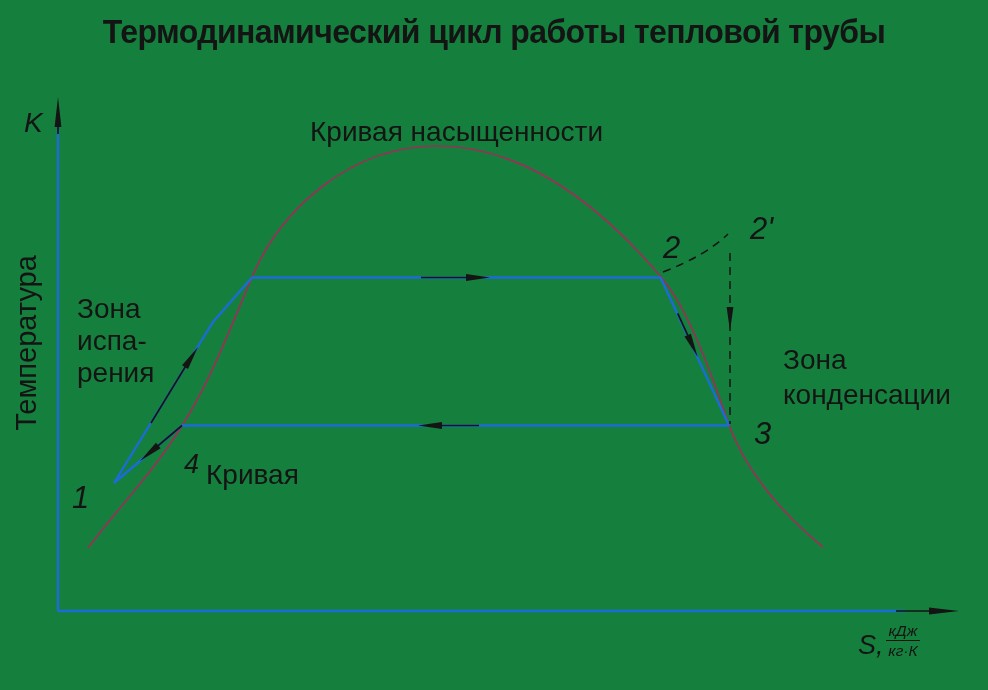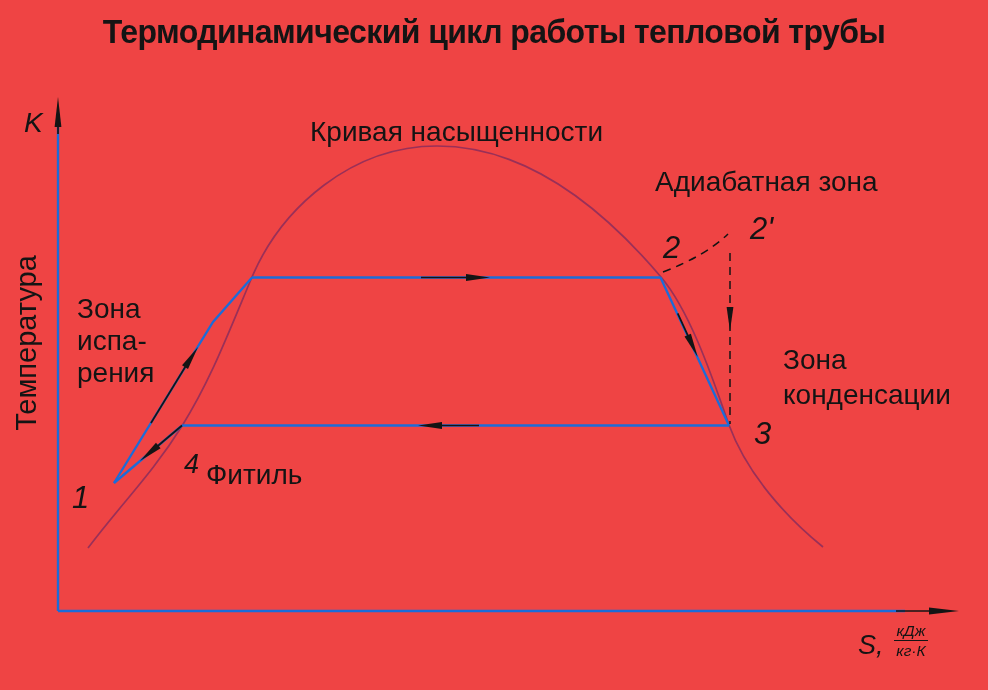--- a/index.html
+++ b/index.html
@@ -1,18 +1,18 @@
 <!DOCTYPE html>
 <html><head>
 <meta charset="utf-8">
 <style>
   html,body { margin:0; padding:0; background:#ffffff; }
   body { width:988px; height:690px; overflow:hidden; }
   .stage {
-    position:relative; width:988px; height:690px; background:#ef4444;
+    position:relative; width:988px; height:690px; background:#15803d;
     font-family:"Liberation Sans", sans-serif; color:#141414;
   }
   .title {
     position:absolute; left:0; right:0; top:13px; text-align:center;
     font-size:33px; font-weight:bold; letter-spacing:-0.6px;
     transform:scaleX(0.97);
   }
   svg.plot { position:absolute; left:0; top:0; }
   .lbl { position:absolute; font-size:28px; line-height:32px; white-space:pre-line; }
   .lbl.cond { line-height:35px; }
@@ -25,21 +25,21 @@
   }
   .xlabel {
     position:absolute; left:300px; top:629px; width:380px;
     text-align:center; font-size:29px;
   }
   .xunits {
     position:absolute; left:858px; top:622px;
     display:flex; align-items:flex-end; font-style:italic;
   }
   .xunits .sym { font-size:27px; line-height:27px; }
-  .xunits .frac { display:flex; flex-direction:column; align-items:center; margin-left:10px; font-size:15.5px; line-height:17px; }
+  .xunits .frac { display:flex; flex-direction:column; align-items:center; margin-left:2px; font-size:15.5px; line-height:17px; }
   .xunits .num { border-bottom:1.5px solid #141414; padding:0 3px 1px 3px; }
   .xunits .den { padding-top:1px; }
   .arrowhead { fill:#141414; stroke:none; }
   .tail { stroke:#141414; stroke-width:1.7; }
   .dashed { stroke:#141414; stroke-width:1.5; fill:none; stroke-dasharray:8 6; }
 </style>
 </head>
 <body>
 
 <div class="stage">
@@ -83,30 +83,29 @@
 
     <line class="tail" x1="438" y1="425.5" x2="479" y2="425.5"></line>
     <polygon class="arrowhead" points="418,425.5 442,422 442,429"></polygon>
 
     <line class="tail" x1="182" y1="425.5" x2="153" y2="450"></line>
     <polygon class="arrowhead" points="140,461 156,442.8 160.6,448.2"></polygon>
   </svg>
 
   <div class="lbl" style="left:310px; top:100px;margin-top:16px;">Кривая насыщенности</div>
 
-  <div class="lbl" style="left:655px; top:166px;">Адиабатная зона</div>
 
   <div class="lbl" style="left:77px; top:293px;">Зона
 испа-
 рения</div>
 
   <div class="lbl cond" style="left:783px; top:342px;">Зона
 конденсации</div>
 
-  <div class="lbl" style="left:206px; top:459px;">Фитиль</div>
+  <div class="lbl" style="left:206px; top:459px;">Кривая</div>
 
   <div class="pt" style="left:72px; top:480px;">1</div>
   <div class="pt" style="left:663px; top:230px;">2</div>
   <div class="pt" style="left:750px; top:211px;">2'</div>
   <div class="pt" style="left:754px; top:416px;">3</div>
   <div class="pt small" style="left:184px; top:449px;">4</div>
 
   <div class="yunit">K</div>
   <div class="ylabel">Температура</div>
 

